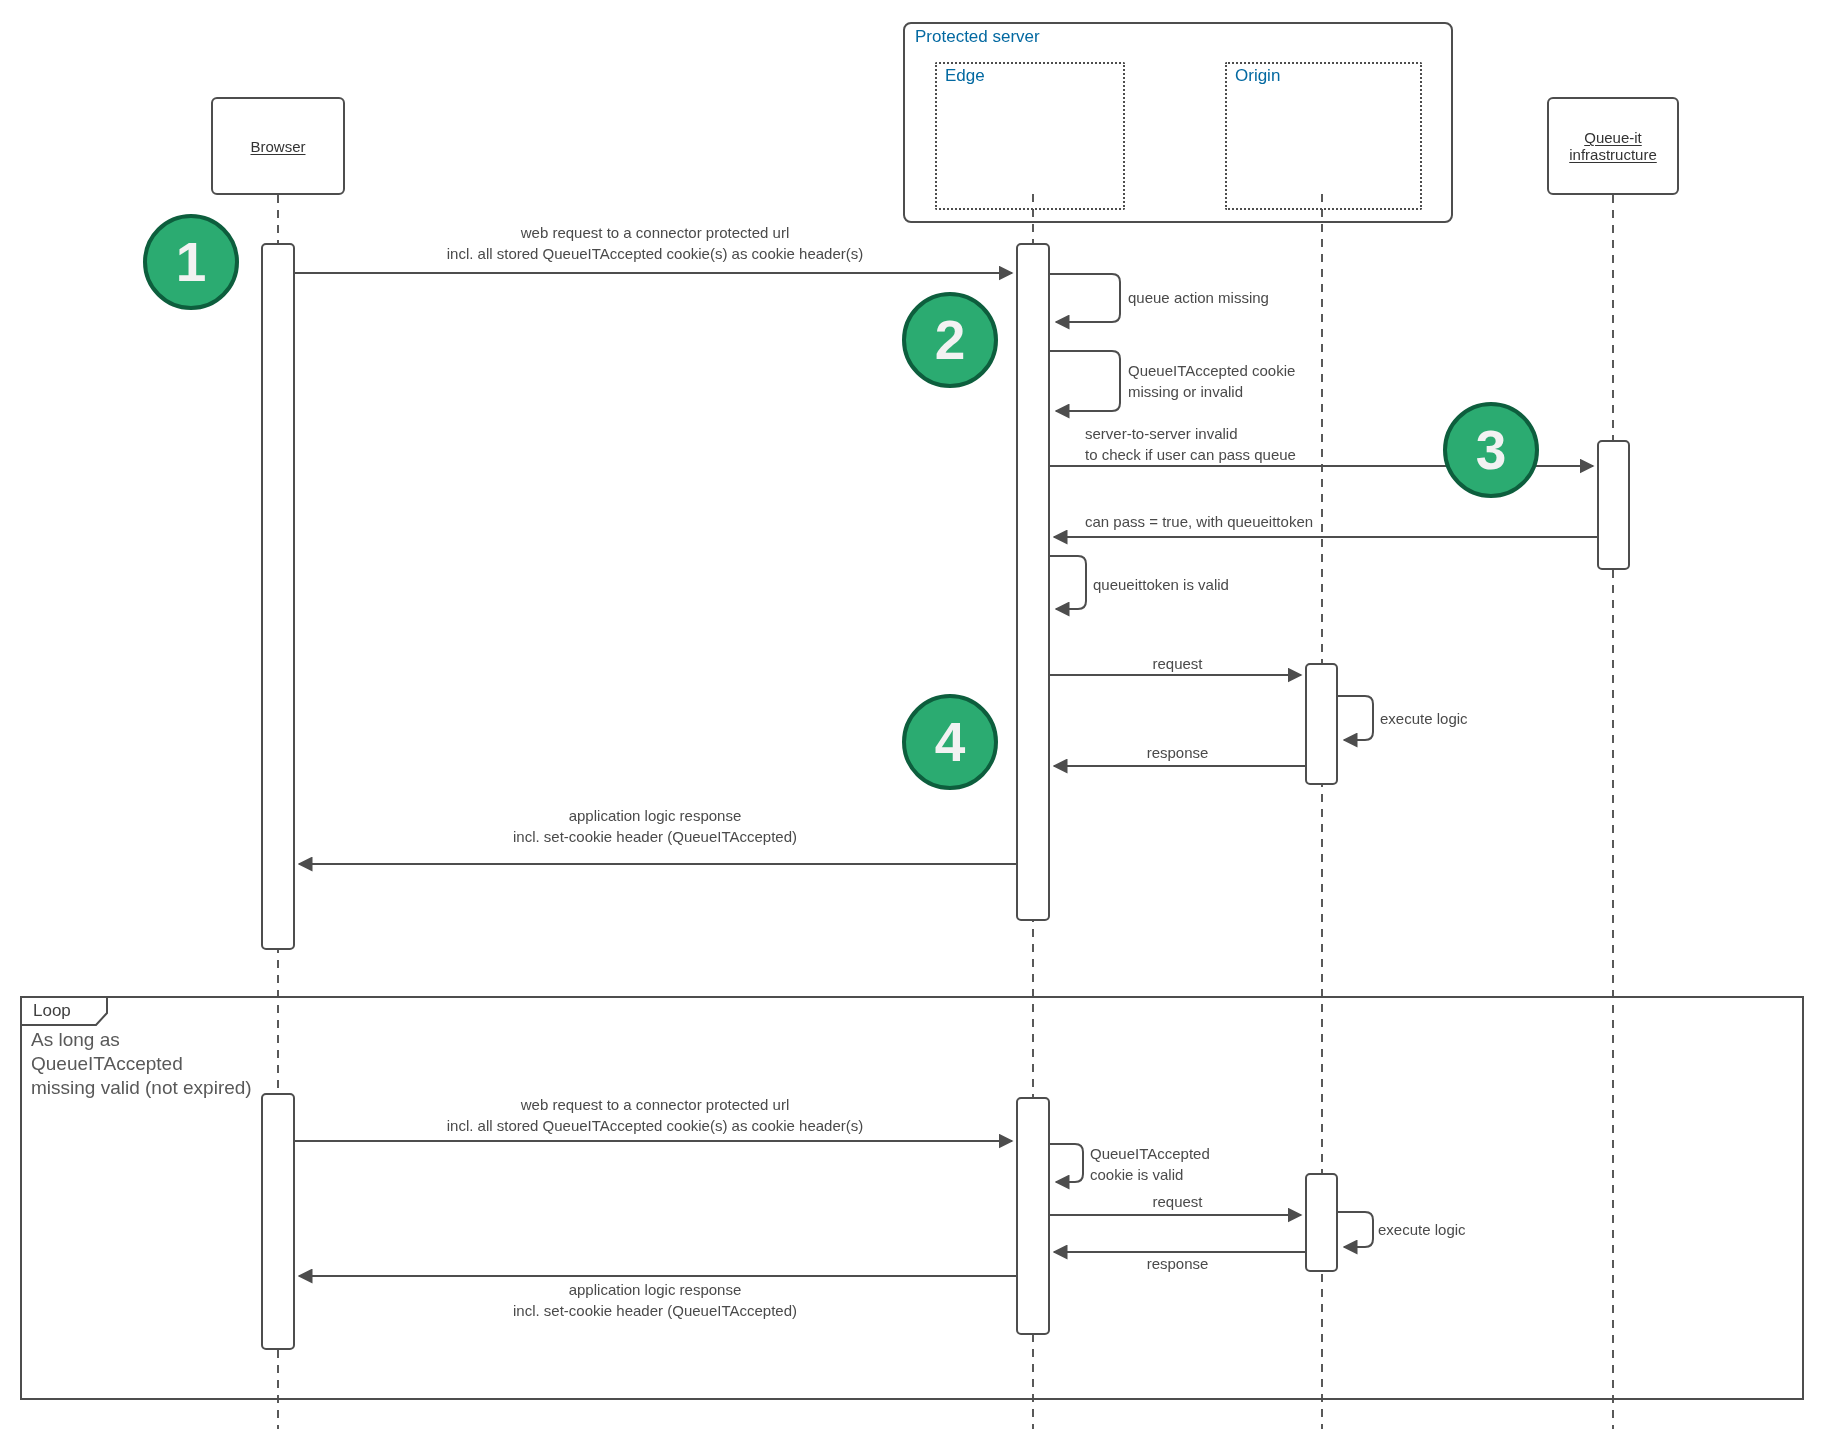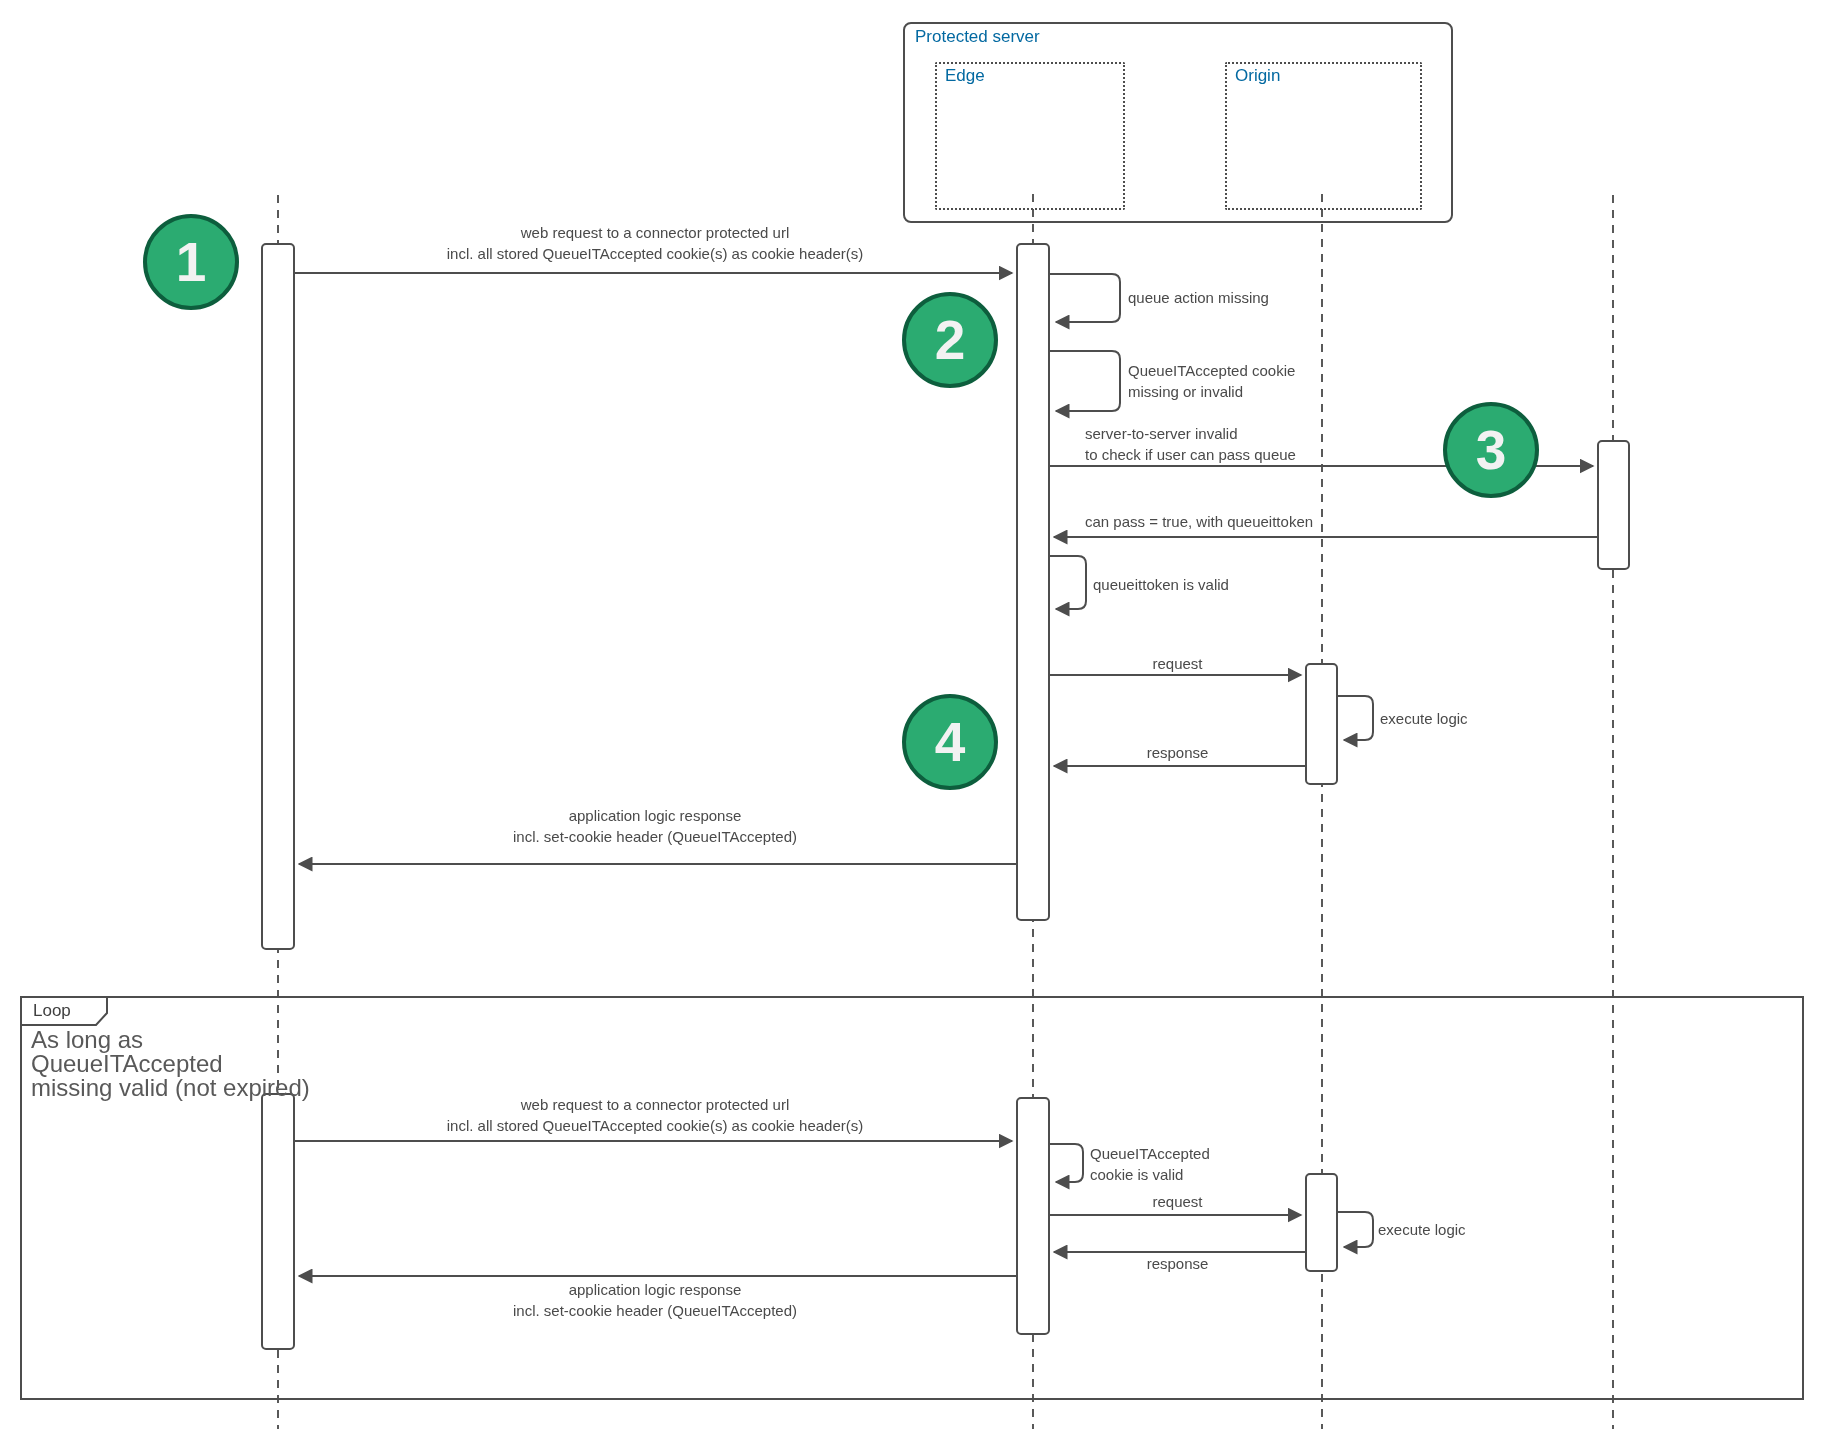--- a/index.html
+++ b/index.html
@@ -36,21 +36,21 @@
     white-space:nowrap;
   }
   .msg.center{text-align:center;white-space:normal;}
   .badge{
     position:absolute;width:96px;height:96px;border-radius:50%;
     background:#2BAB71;border:4px solid #0D5E3D;box-sizing:border-box;
     display:flex;align-items:center;justify-content:center;
     color:#F2F2F2;font-size:55px;font-weight:bold;
   }
   .loop-cond{
-    position:absolute;font-size:24px;color:#595959;line-height:24px;white-space:nowrap;
+    position:absolute;font-size:19px;color:#595959;line-height:24px;white-space:nowrap;
   }
 </style>
 </head>
 <body>
 
 <div id="canvas">
 
   <svg width="1830" height="1429" viewBox="0 0 1830 1429">
     <defs>
       <marker id="arrow" viewBox="0 0 10 10" refX="9" refY="5" markerWidth="7.5" markerHeight="7.5" orient="auto-start-reverse">
@@ -89,30 +89,36 @@
     <path d="M21 997 H107 V1013 L96 1025 H21 Z" fill="#ffffff" stroke="#4D4D4D" stroke-width="2"></path>
 
     <path d="M295 1141 H1012" stroke="#4D4D4D" stroke-width="2" fill="none" marker-end="url(#arrow)"></path>
     <path d="M1050 1144 H1075 Q1083 1144 1083 1152 V1174 Q1083 1182 1075 1182 H1056" stroke="#4D4D4D" stroke-width="2" fill="none" marker-end="url(#arrow)"></path>
     <path d="M1050 1215 H1301" stroke="#4D4D4D" stroke-width="2" fill="none" marker-end="url(#arrow)"></path>
     <path d="M1338 1212 H1365 Q1373 1212 1373 1220 V1239 Q1373 1247 1365 1247 H1344" stroke="#4D4D4D" stroke-width="2" fill="none" marker-end="url(#arrow)"></path>
     <path d="M1305 1252 H1054" stroke="#4D4D4D" stroke-width="2" fill="none" marker-end="url(#arrow)"></path>
     <path d="M1016 1276 H299" stroke="#4D4D4D" stroke-width="2" fill="none" marker-end="url(#arrow)"></path>
   </svg>
 
+  <div class="box" style="left:211px;top:97px;width:134px;height:98px">
+    <div class="actor-label">Browser</div>
+  </div>
 
   <div class="frame" style="left:903px;top:22px;width:550px;height:201px"></div>
   <div class="container-label" style="left:915px;top:27px">Protected server</div>
 
   <div class="dotted" style="left:935px;top:62px;width:190px;height:148px"></div>
   <div class="container-label" style="left:945px;top:66px">Edge</div>
 
   <div class="dotted" style="left:1225px;top:62px;width:197px;height:148px"></div>
   <div class="container-label" style="left:1235px;top:66px">Origin</div>
 
+  <div class="box" style="left:1547px;top:97px;width:132px;height:98px">
+    <div class="actor-label" style="width:100px">Queue-it infrastructure</div>
+  </div>
 
   <div class="msg center" style="left:360px;top:222px;width:590px">
     <div>web request to a connector protected url</div>
     <div>incl. all stored QueueITAccepted cookie(s) as cookie header(s)</div>
   </div>
 
   <div class="msg" style="left:1128px;top:287px">queue action missing</div>
 
   <div class="msg" style="left:1128px;top:360px">
     <div>QueueITAccepted cookie</div>

